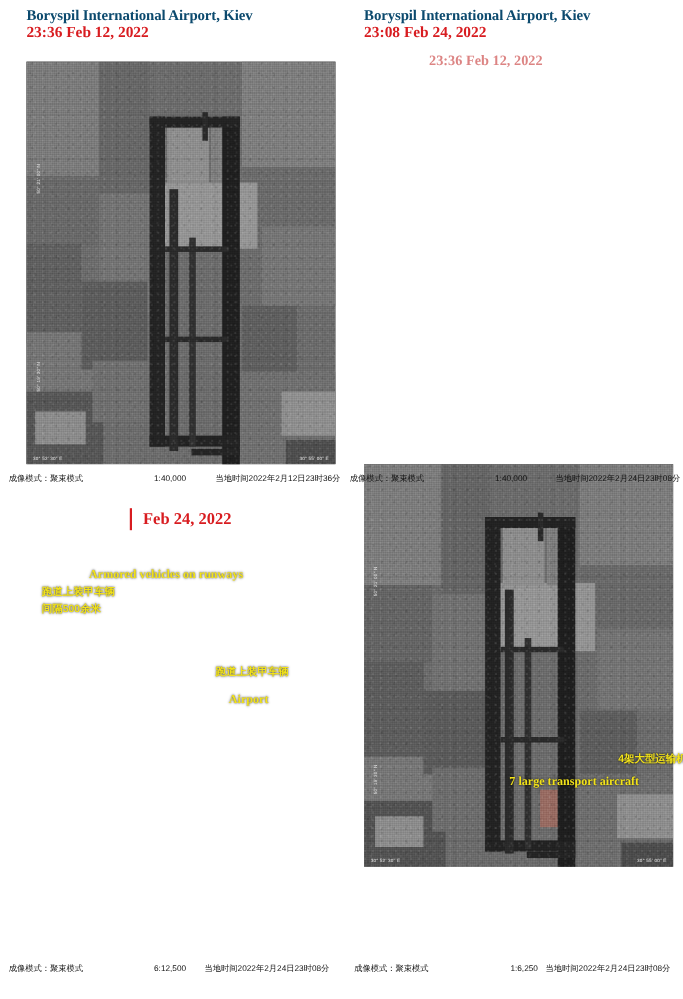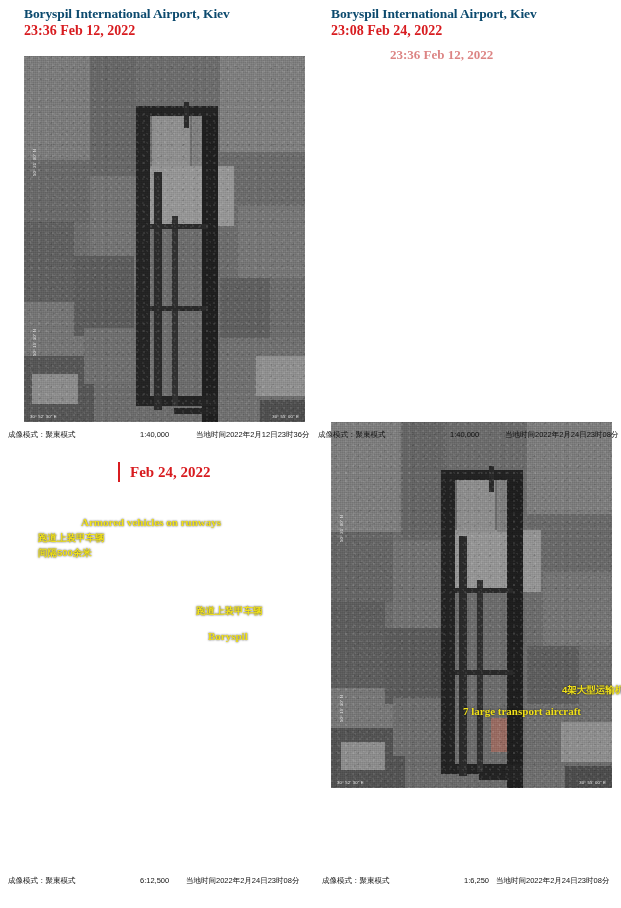--- a/index.html
+++ b/index.html
@@ -279,21 +279,21 @@
 
   <div class="mid-header" style="left:118px; top:462px;">
     <span class="bar"></span>
     <span class="d">Feb 24, 2022</span>
   </div>
 
   <div class="anno en" style="left:36px; top:516px;margin-left:45px;">Armored vehicles on runways</div>
   <div class="anno cn" style="left:38px; top:532px;">跑道上装甲车辆</div>
   <div class="anno cn" style="left:38px; top:547px;">间隔500余米</div>
   <div class="anno cn" style="left:196px; top:605px;">跑道上装甲车辆</div>
-  <div class="anno en" style="left:208px; top:630px;">Boryspil</div>
+  <div class="anno en" style="left:208px; top:630px;">Airport</div>
 
   <div class="caption" style="left:8px; top:876px;">成像模式：聚束模式</div>
   <div class="caption" style="left:140px; top:876px;">6:12,500</div>
   <div class="caption" style="left:186px; top:876px;">当地时间2022年2月24日23时08分</div>
 
   <div class="anno cn" style="left:528px; top:684px;padding-left:34px;">4架大型运输机</div>
   <div class="anno en" style="left:463px; top:705px;">7 large transport aircraft</div>
 
   <div class="caption" style="left:322px; top:876px;">成像模式：聚束模式</div>
   <div class="caption" style="left:464px; top:876px;">1:6,250</div>

